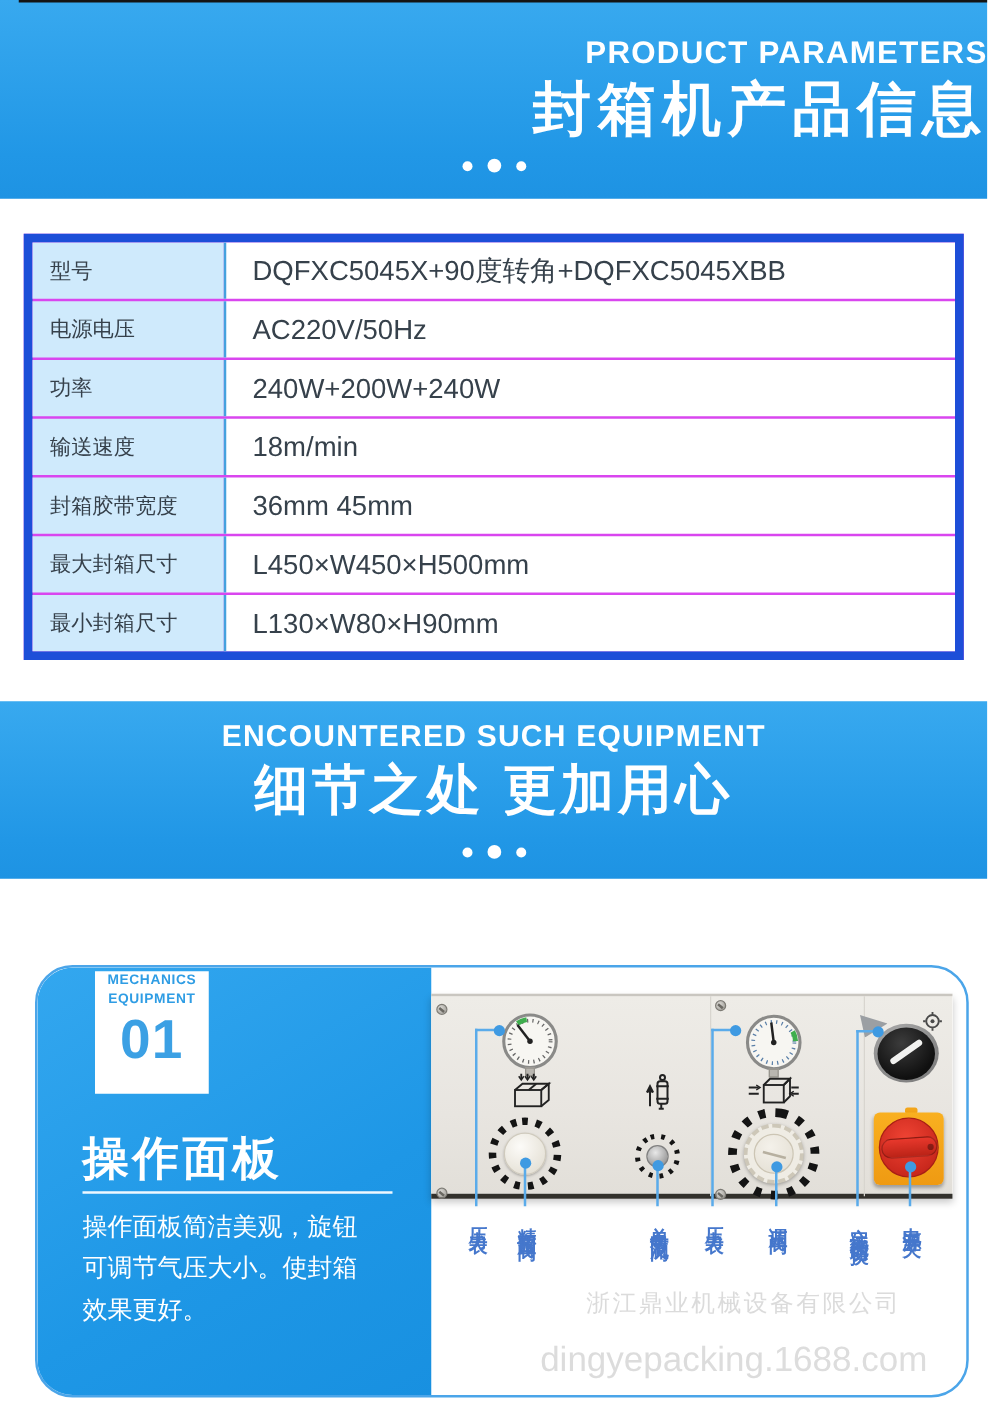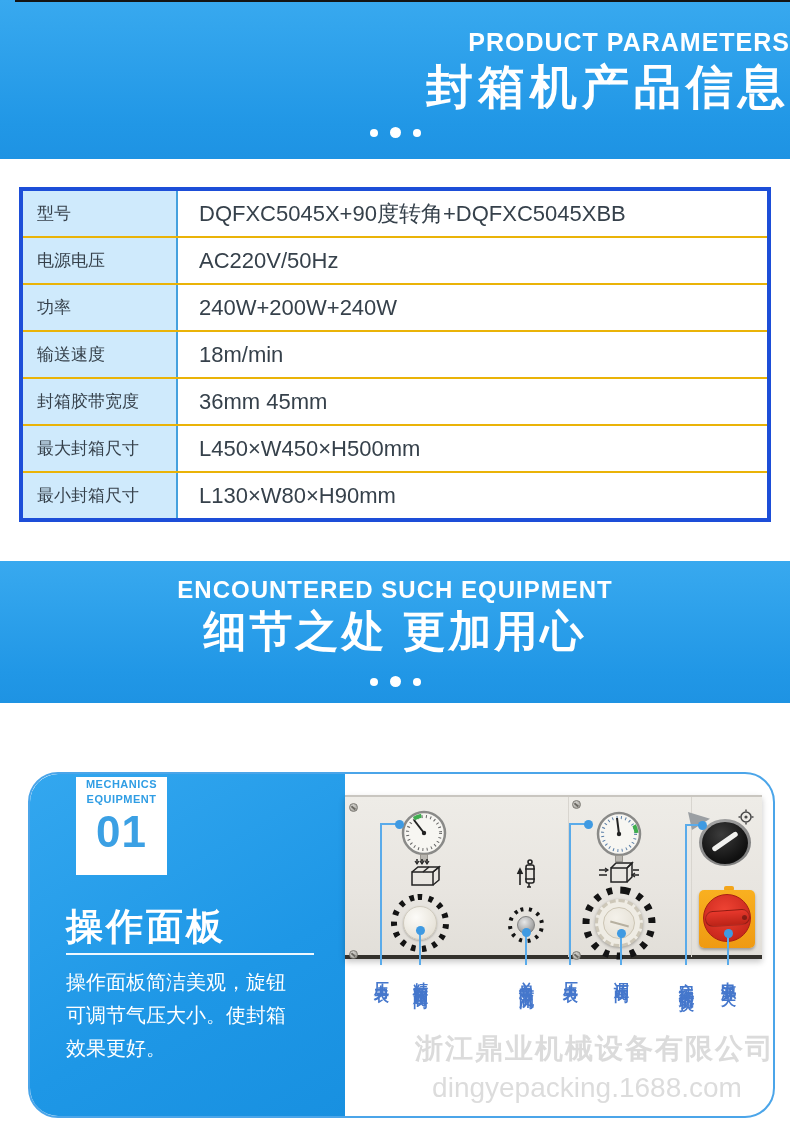--- a/index.html
+++ b/index.html
@@ -20,21 +20,21 @@
   .banner .big-title { position:absolute; left:0; width:100%; font-weight:bold; }
   .banner1 .big-title { top:56px; font-size:47px; letter-spacing:5px; }
   .banner2 .big-title { top:42px; font-size:43px; letter-spacing:3px; }
   .dots { position:absolute; left:0; width:100%; display:flex; justify-content:center; align-items:center; gap:12px; }
   .banner1 .dots { top:127px; }
   .banner2 .dots { top:115px; }
   .dot { width:8px; height:8px; border-radius:50%; background:#fff; }
   .dot.mid { width:11px; height:11px; }
 
   
-  .spec-table { position:absolute; left:19px; top:187px; width:752px; border:4px solid #1d4ed8; display:grid; grid-template-columns:153px 1fr; background:#eab308; grid-auto-rows:45px; grid-row-gap:2px; }
+  .spec-table { position:absolute; left:19px; top:187px; width:752px; border:7px solid #1d4ed8; display:grid; grid-template-columns:153px 1fr; background:#d946ef; grid-auto-rows:45px; grid-row-gap:2px; }
   .cell { display:flex; align-items:center; color:#36414b; }
   .cell-label { background:#cfeafc; padding-left:14px; font-size:17px; }
   .cell-value { background:#ffffff; padding-left:21px; font-size:22px; border-left:2px solid #45a1de; }
 
   
   .card { position:absolute; left:28px; top:772px; width:747px; height:346px; border:2px solid #4ba5e9; border-radius:30px; background:#fff; overflow:hidden; }
   .blue-panel { position:absolute; left:0; top:0; width:315px; height:346px; background:linear-gradient(150deg,#33a7ef 0%,#1e97e6 60%,#1890e0 100%); border-radius:28px 0 0 28px; }
   .badge { position:absolute; left:46px; top:3px; width:91px; height:98px; background:#fff; text-align:center; }
   .badge .bline { font-size:11px; font-weight:bold; color:#2f9de4; letter-spacing:.5px; line-height:15px; }
   .badge .bline:first-child { }
@@ -66,21 +66,21 @@
   .power-pivot { position:absolute; left:712px; top:141px; width:5px; height:5px; border-radius:50%; background:rgba(0,0,0,.35); }
 
   
   .co-line-v { position:absolute; width:2px; background:#5aabea; z-index:3; }
   .co-line-h { position:absolute; height:2px; background:#5aabea; z-index:3; }
   .co-dot { position:absolute; width:9px; height:9px; border-radius:50%; background:#3f9ae2; z-index:3; }
   .co-label { position:absolute; top:196px; writing-mode:vertical-rl; text-orientation:upright; font-size:15px; font-weight:bold; color:#4577cc; letter-spacing:3px; transform:translateX(-50%); z-index:4; white-space:nowrap; }
 
   
   .wm { position:absolute; text-align:center; white-space:nowrap; z-index:5; color:#c6c6c6; }
-  .wm-company { left:380px; top:256px; width:370px; font-size:28px; letter-spacing:2px; opacity:.62; text-shadow:0 1px 0 #fff;font-weight:bold; }
+  .wm-company { left:380px; top:256px; width:370px; font-size:19px; letter-spacing:2px; opacity:.62; text-shadow:0 1px 0 #fff; }
   .wm-domain { left:372px; top:298px; width:370px; font-size:28px; opacity:.6; text-shadow:0 1px 0 #fff; }
 
   svg { display:block; }
 </style>
 </head>
 <body>
 
 <div id="page">
 
   <div class="topline"></div>

